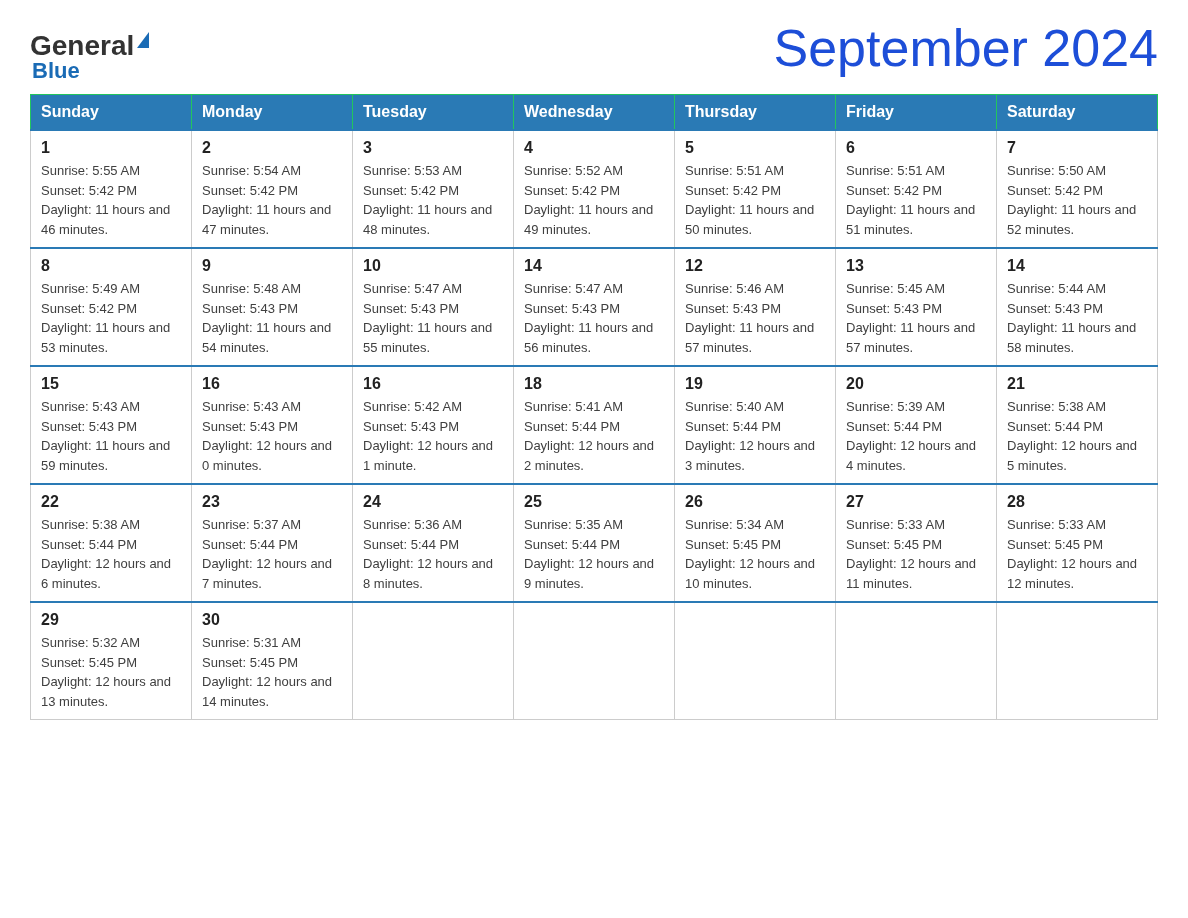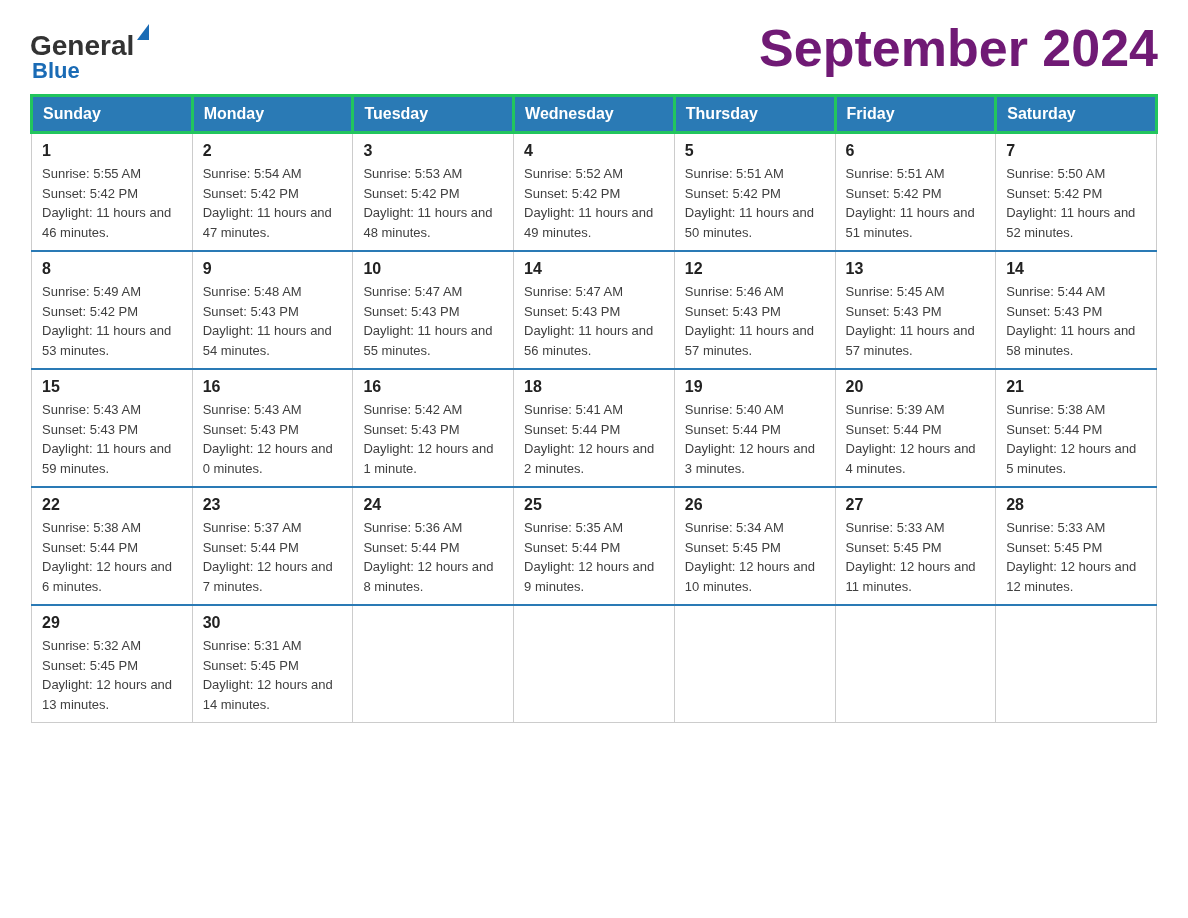--- a/index.html
+++ b/index.html
@@ -17,62 +17,63 @@
       margin-bottom: 10px;
     }
     .logo-area {
       display: flex;
       flex-direction: column;
       align-items: flex-start;
       padding-top: 10px;
     }
     .logo-text {
       display: flex;
+      align-items: center;
       font-size: 28px;
       font-weight: bold;
       color: #333;
     }
     .logo-text .general {
       color: #333;
     }
     .logo-subtitle {
       color: #1a6bb5;
       font-size: 22px;
       font-weight: bold;
       margin-top: -4px;
       margin-left: 2px;
     }
     .title-area {
       text-align: right;
     }
     .month-title {
       font-size: 52px;
-      font-weight: bold;
-      color: #701a75;
+      font-weight: normal;
+      color: #1d4ed8;
       line-height: 1.1;
     }
     .location-title {
       font-size: 22px;
       color: #444;
       margin-top: 4px;
     }
     .calendar-table {
       width: 100%;
       border-collapse: collapse;
       border: 1px solid #aaa;
       margin-top: 10px;
     }
     .calendar-table th {
       background-color: #2a7ab5;
       color: #fff;
       font-size: 16px;
       font-weight: bold;
       padding: 8px 10px;
       text-align: left;
-      border: 3px solid #22c55e;
+      border: 1px solid #22c55e;
     }
     .calendar-table td {
       vertical-align: top;
       padding: 8px 10px;
       border: 1px solid #ccc;
       font-size: 13.5px;
       color: #222;
       width: 14.28%;
       min-height: 90px;
     }

